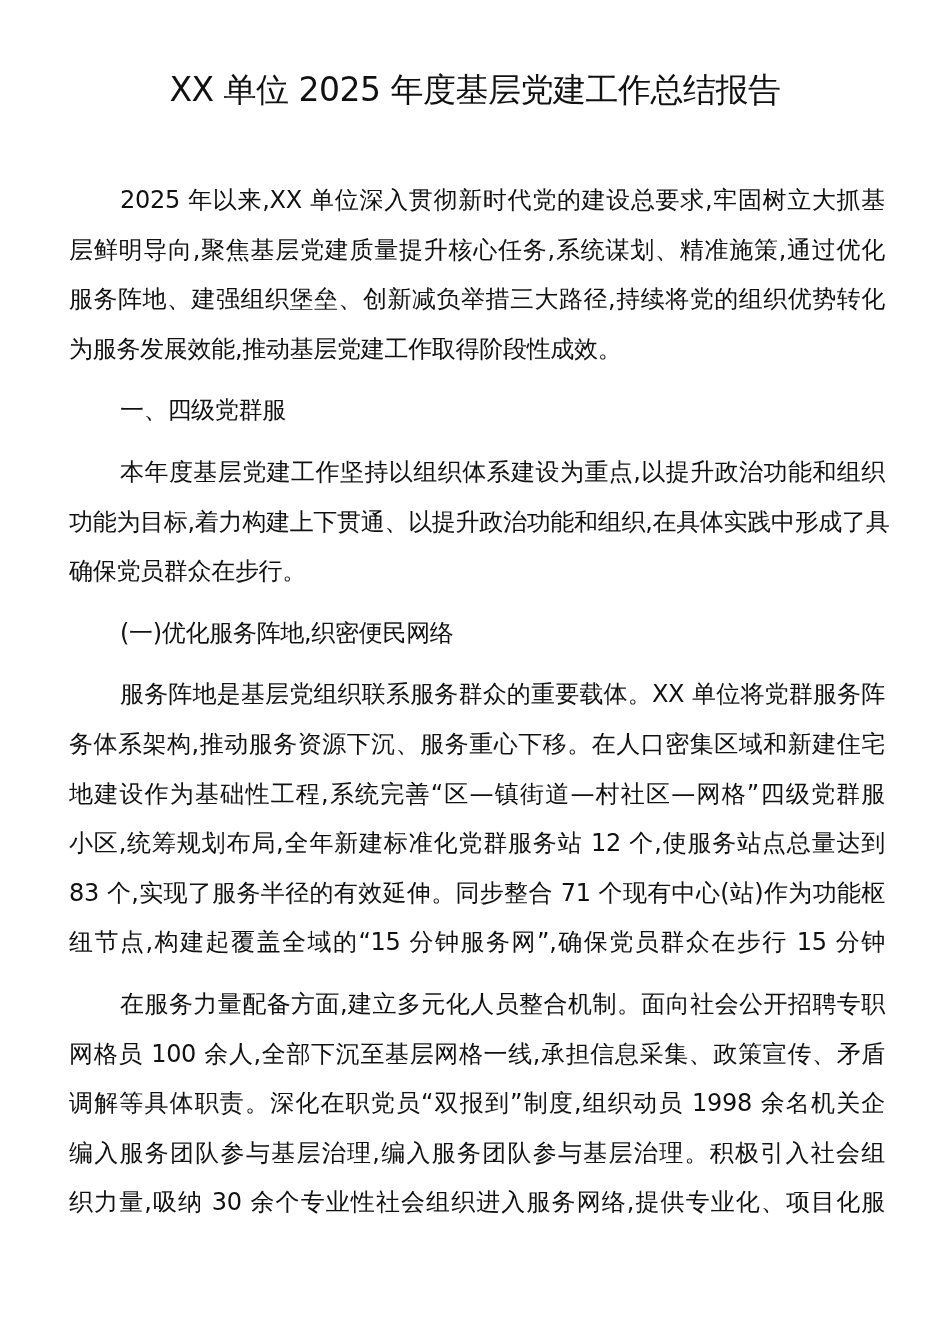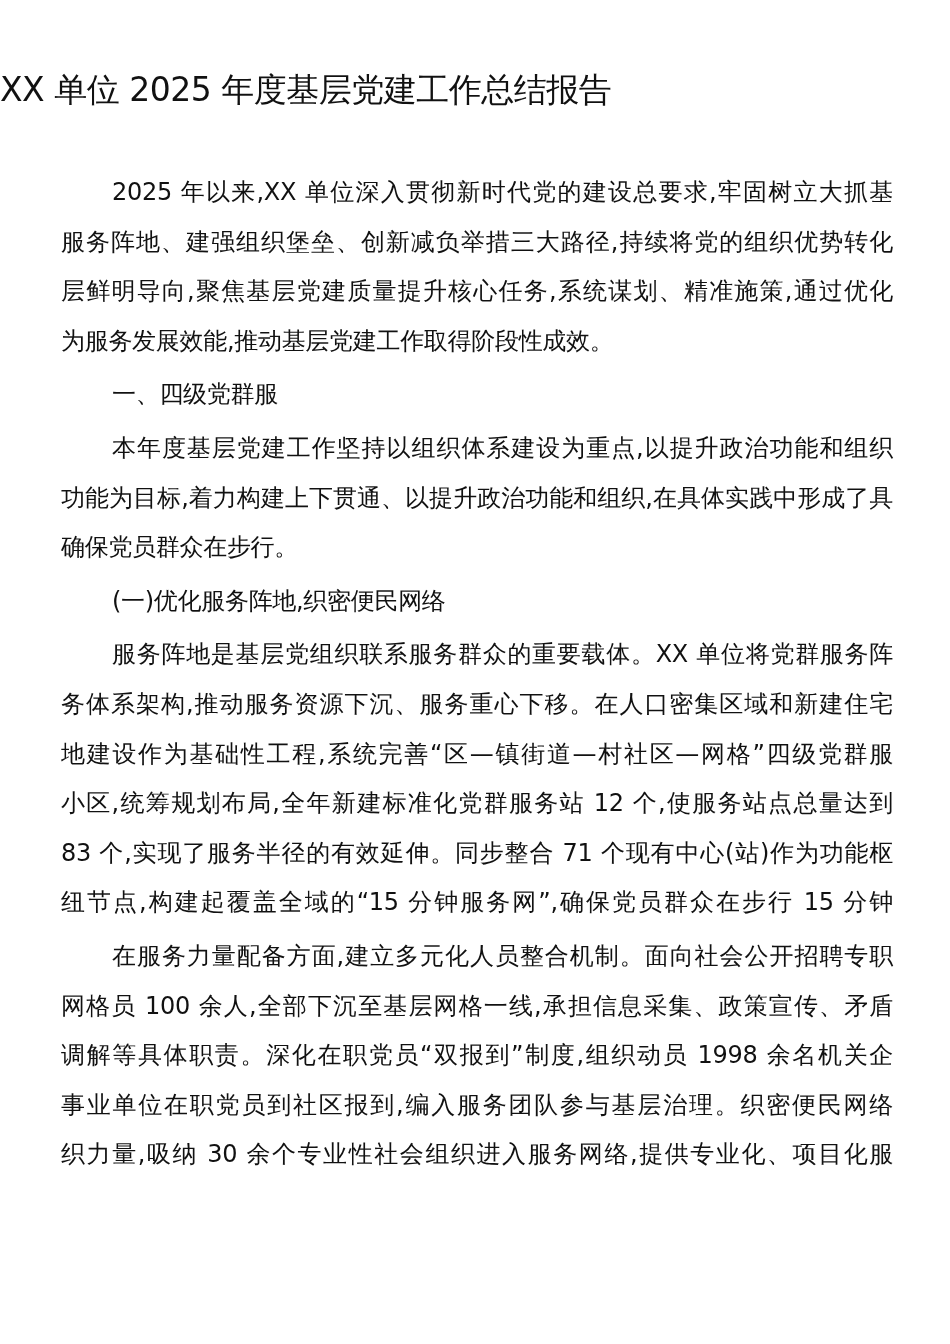--- a/index.html
+++ b/index.html
@@ -20,20 +20,21 @@
       left: 0;
       top: 0;
       width: 950px;
       height: 1344px;
     }
     .title {
       position: absolute;
       top: 68px;
       left: 0;
       width: 950px;
+      text-align: center;
       font-size: 33px;
       line-height: 44px;
       letter-spacing: -0.5px;
       white-space: nowrap;
     }
     .body-text {
       position: absolute;
       left: 57px;
       top: 168px;
       width: 840px;
@@ -50,35 +51,35 @@
     .line.last {
       text-align-last: left;
     }
     .line.indent {
       padding-left: 51px;
     }
     .line.heading {
       text-align-last: left;
     }
     .para {
-      margin: 4px;
+      margin: 12px;
     }
   </style>
 </head>
 <body>
 
 <div class="page">
   <div class="title">XX 单位 2025 年度基层党建工作总结报告</div>
 
   <div class="body-text">
 
     <div class="para">
       <div class="line indent">2025 年以来,XX 单位深入贯彻新时代党的建设总要求,牢固树立大抓基</div>
+      <div class="line">层鲜明导向,聚焦基层党建质量提升核心任务,系统谋划、精准施策,通过优化</div>
       <div class="line">服务阵地、建强组织堡垒、创新减负举措三大路径,持续将党的组织优势转化</div>
-      <div class="line">层鲜明导向,聚焦基层党建质量提升核心任务,系统谋划、精准施策,通过优化</div>
       <div class="line last">为服务发展效能,推动基层党建工作取得阶段性成效。</div>
     </div>
 
     <div class="para">
       <div class="line indent heading">一、四级党群服</div>
     </div>
 
     <div class="para">
       <div class="line indent">本年度基层党建工作坚持以组织体系建设为重点,以提升政治功能和组织</div>
       <div class="line">功能为目标,着力构建上下贯通、以提升政治功能和组织,在具体实践中形成了具</div>
@@ -95,17 +96,17 @@
       <div class="line">地建设作为基础性工程,系统完善“区—镇街道—村社区—网格”四级党群服</div>
       <div class="line">小区,统筹规划布局,全年新建标准化党群服务站 12 个,使服务站点总量达到</div>
       <div class="line">83 个,实现了服务半径的有效延伸。同步整合 71 个现有中心(站)作为功能枢</div>
       <div class="line">纽节点,构建起覆盖全域的“15 分钟服务网”,确保党员群众在步行 15 分钟</div>
     </div>
 
     <div class="para">
       <div class="line indent">在服务力量配备方面,建立多元化人员整合机制。面向社会公开招聘专职</div>
       <div class="line">网格员 100 余人,全部下沉至基层网格一线,承担信息采集、政策宣传、矛盾</div>
       <div class="line">调解等具体职责。深化在职党员“双报到”制度,组织动员 1998 余名机关企</div>
-      <div class="line">事业单位在职党员到社区报到,编入服务团队参与基层治理。织密便民网络</div>
+      <div class="line">编入服务团队参与基层治理,编入服务团队参与基层治理。积极引入社会组</div>
       <div class="line">织力量,吸纳 30 余个专业性社会组织进入服务网络,提供专业化、项目化服</div>
     </div>
   </div>
 </div>
 
 </body></html>

